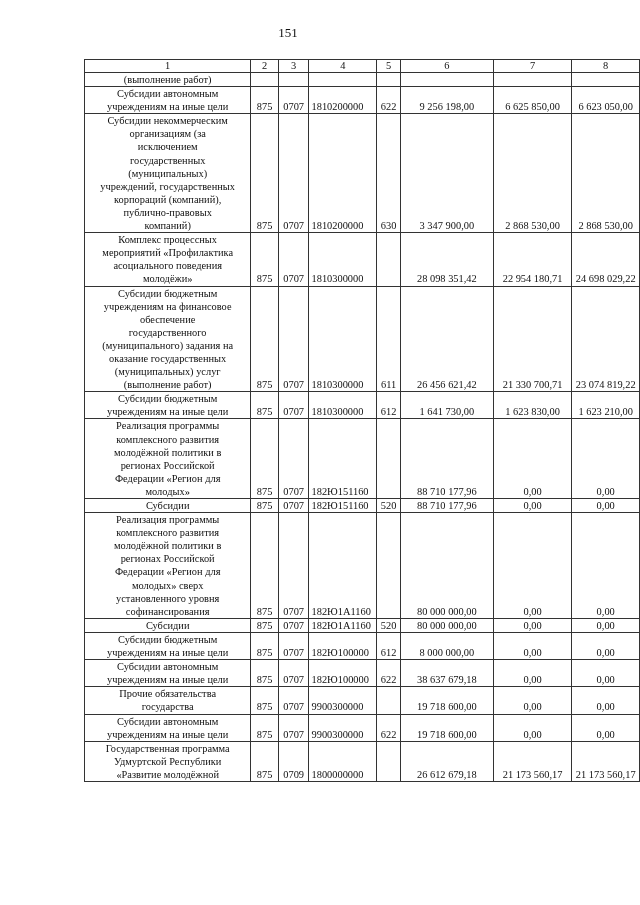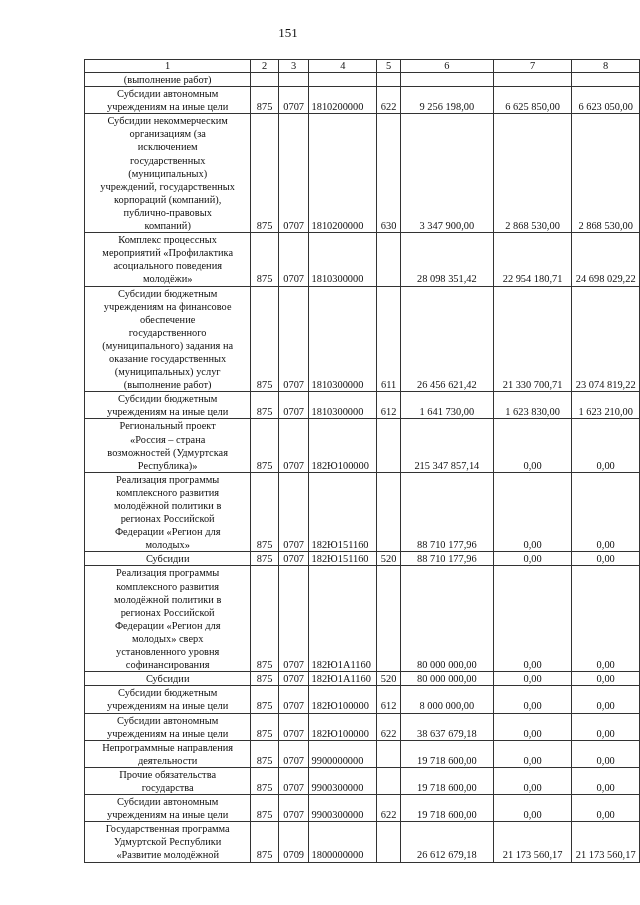--- a/index.html
+++ b/index.html
@@ -120,33 +120,20 @@
 учреждениям на иные цели</td>
         <td class="c2">875</td>
         <td class="c3">0707</td>
         <td class="c4">1810300000</td>
         <td class="c5">612</td>
         <td class="num">1 641 730,00</td>
         <td class="num">1 623 830,00</td>
         <td class="num">1 623 210,00</td>
       </tr>
       <tr>
-        <td class="name">Региональный проект
- «Россия – страна
-возможностей (Удмуртская
-Республика)»</td>
-        <td class="c2">875</td>
-        <td class="c3">0707</td>
-        <td class="c4">182Ю100000</td>
-        <td class="c5"></td>
-        <td class="num">215 347 857,14</td>
-        <td class="num">0,00</td>
-        <td class="num">0,00</td>
-      </tr>
-      <tr>
         <td class="name">Реализация программы
 комплексного развития
 молодёжной политики в
 регионах Российской
 Федерации «Регион для
 молодых»</td>
         <td class="c2">875</td>
         <td class="c3">0707</td>
         <td class="c4">182Ю151160</td>
         <td class="c5"></td>
@@ -207,31 +194,20 @@
 учреждениям на иные цели</td>
         <td class="c2">875</td>
         <td class="c3">0707</td>
         <td class="c4">182Ю100000</td>
         <td class="c5">622</td>
         <td class="num">38 637 679,18</td>
         <td class="num">0,00</td>
         <td class="num">0,00</td>
       </tr>
       <tr>
-        <td class="name">Непрограммные направления
-деятельности</td>
-        <td class="c2">875</td>
-        <td class="c3">0707</td>
-        <td class="c4">9900000000</td>
-        <td class="c5"></td>
-        <td class="num">19 718 600,00</td>
-        <td class="num">0,00</td>
-        <td class="num">0,00</td>
-      </tr>
-      <tr>
         <td class="name">Прочие обязательства
 государства</td>
         <td class="c2">875</td>
         <td class="c3">0707</td>
         <td class="c4">9900300000</td>
         <td class="c5"></td>
         <td class="num">19 718 600,00</td>
         <td class="num">0,00</td>
         <td class="num">0,00</td>
       </tr>

